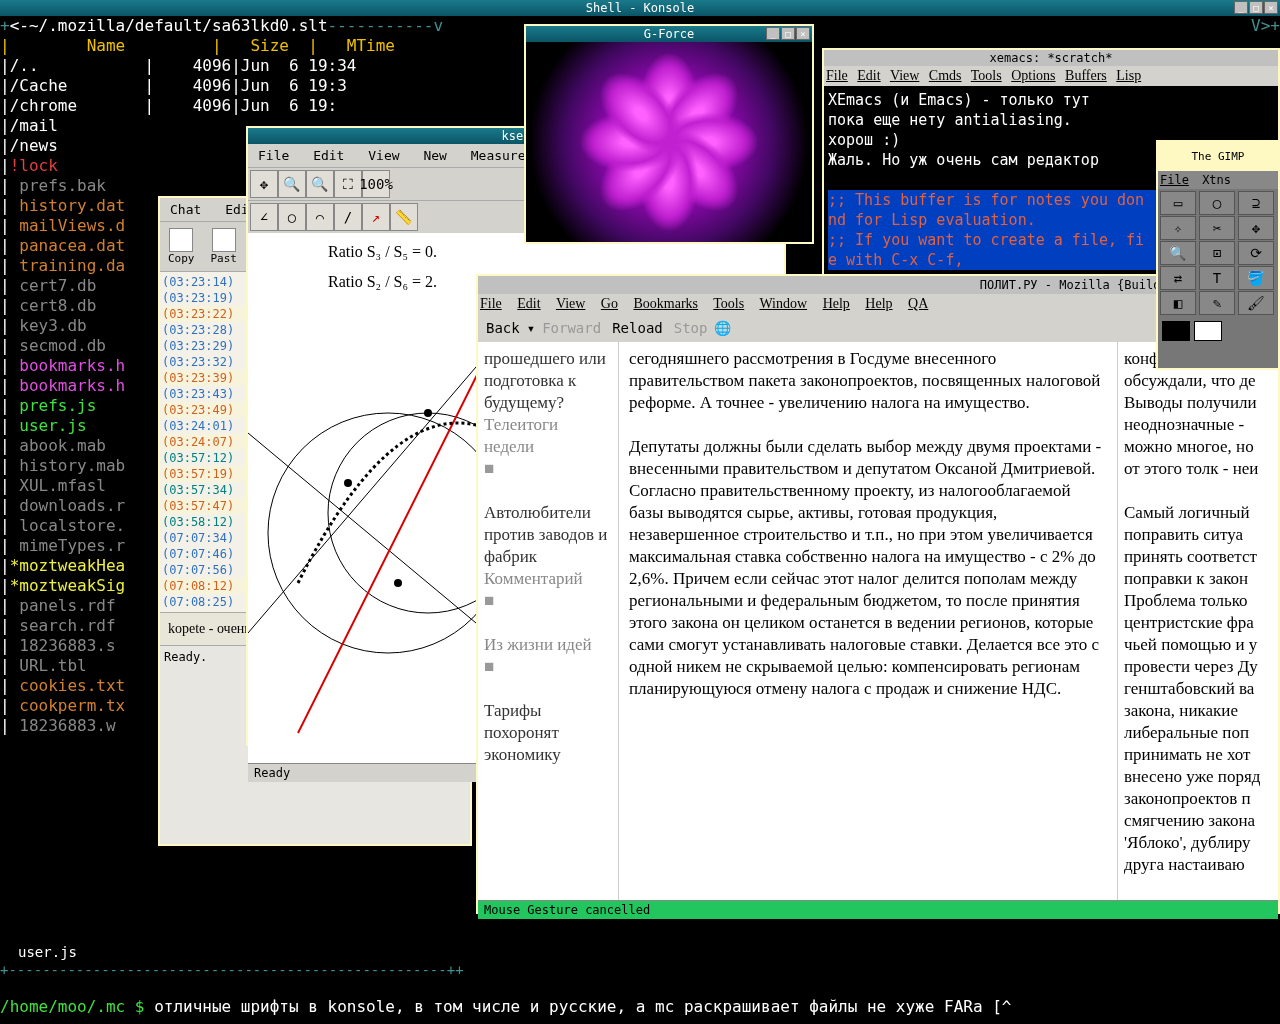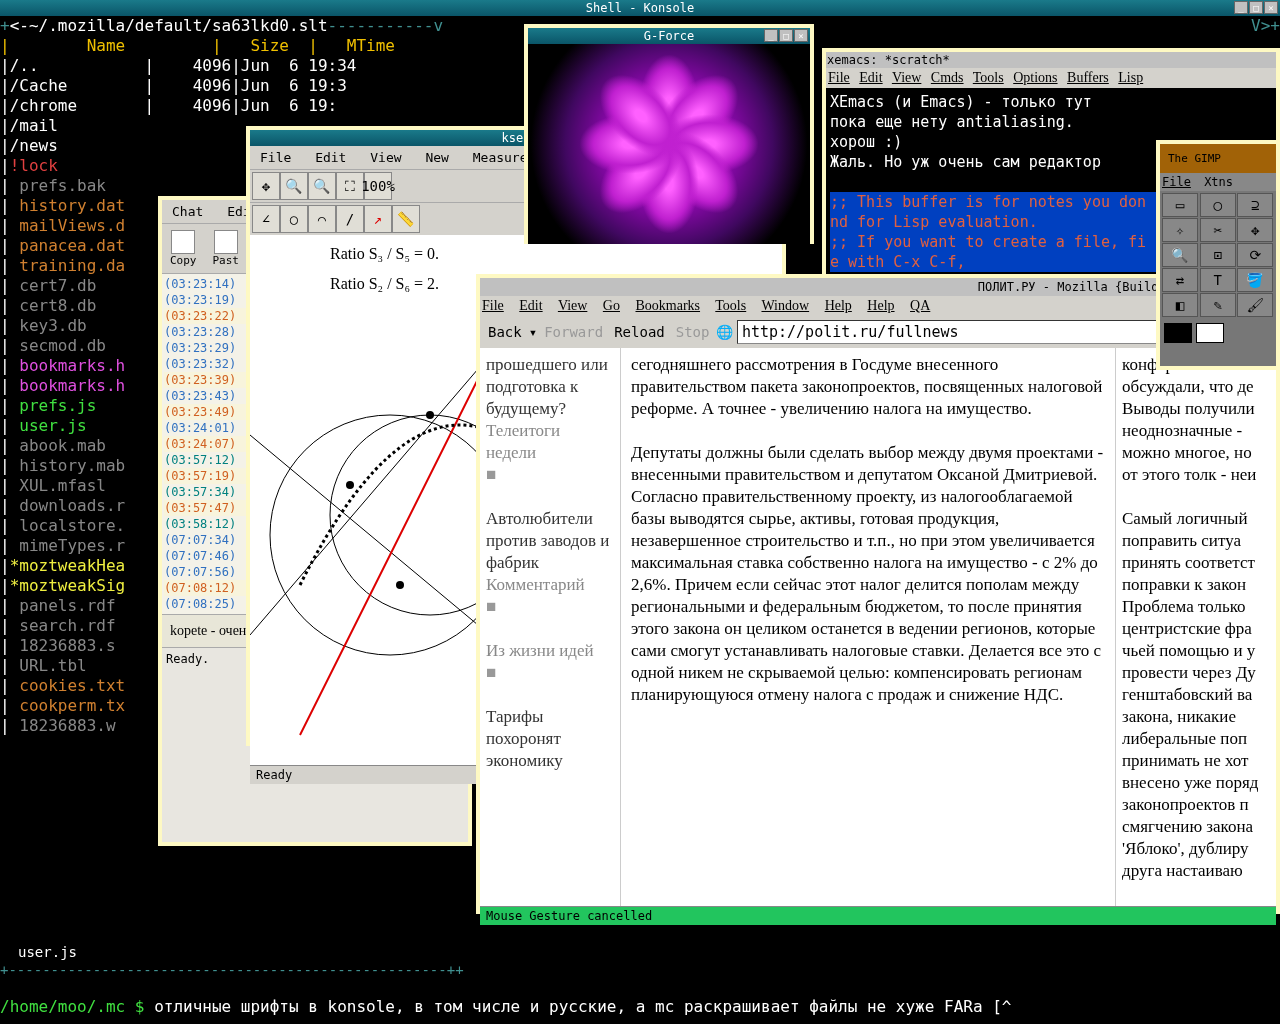--- a/index.html
+++ b/index.html
@@ -1,17 +1,17 @@
 <!DOCTYPE html>
 <html><head>
 <meta charset="utf-8">
 <style>
 *{margin:0;padding:0;box-sizing:border-box}
 body{width:1280px;height:1024px;background:#0a5568;position:relative;overflow:hidden;font-family:monospace;font-size:14px}
-.win{position:absolute;border:4px solid #fef9c3}
+.win{position:absolute;border:2px solid #fef9c3}
 .titlebar{background:linear-gradient(#1a7a8a,#0a5568);color:#fff;padding:2px 4px;font-size:12px;display:flex;align-items:center;justify-content:center;position:relative;height:16px}
 .winbtns{position:absolute;right:2px;top:1px;display:flex;gap:1px}
 .winbtn{width:14px;height:13px;background:#c0c0c0;border:1px solid #666;font-size:9px;display:flex;align-items:center;justify-content:center;cursor:pointer}
 
 
 #konsole{left:0;top:0;width:1280px;height:1024px;background:#000;border:none}
 #konsole .titlebar{background:linear-gradient(#1a7a8a,#0a5568)}
 .mc{color:#fff;font-family:monospace;font-size:16px;line-height:20px;padding:0}
 .mc-header{color:#409090}
 .mc-path{color:#fff;background:#000}
@@ -53,21 +53,21 @@
 .ksformula{position:absolute;font-family:serif;font-size:16px}
 .ksready{background:#d4d2cc;padding:2px 6px;font-size:12px;border-top:1px solid #888}
 
 
 #gforce{left:524px;top:24px;width:290px;height:220px;background:#000}
 .flower{width:100%;height:200px;background:radial-gradient(circle at 50% 50%,#ff20ff 0%,#d010d0 20%,#8008a0 40%,#400860 60%,#000 80%);position:relative}
 .petal{position:absolute;left:50%;top:50%;width:60px;height:100px;background:radial-gradient(ellipse,#ff60ff 10%,#c020d0 50%,transparent 70%);transform-origin:50% 90%;border-radius:50%}
 
 
 #xemacs{left:822px;top:48px;width:458px;height:240px;background:#000}
-.xetitle{background:#c0c0c0;color:#000;text-align:left;font-size:12px;padding:1px}
+.xetitle{background:#c0c0c0;color:#000;text-align:center;font-size:12px;padding:1px}
 .xemenu{background:#d4d2cc;padding:2px;font-size:14px;font-family:serif}
 .xemenu span{text-decoration:underline;cursor:pointer;margin-right:6px}
 .xetext{padding:4px;font-family:monospace;font-size:15px;line-height:20px}
 .xe-w{color:#fff}
 .xe-sel{background:#0040c0;color:#e06040}
 
 
 #mozilla{left:476px;top:274px;width:804px;height:640px;background:#e8e6e0}
 .moztitle{background:#c0c0c0;color:#000;text-align:right;font-size:12px;padding:2px}
 .mozmenu{background:#d4d2cc;padding:2px;font-size:14px;font-family:serif}
@@ -77,21 +77,21 @@
 .url{flex:1;background:#fff;border:1px inset #888;padding:2px 4px;font-family:monospace;font-size:15px}
 .mozcontent{background:#fff;height:558px;display:flex;font-family:Georgia,serif;font-size:17px;line-height:22px;overflow:hidden}
 .mozcol1{width:140px;padding:6px;color:#333}
 .mozcol1 .gray{color:#888}
 .mozcol2{flex:1;padding:6px 10px;border-left:1px solid #ccc;border-right:1px solid #ccc}
 .mozcol3{width:160px;padding:6px}
 .mozstatus{background:#22c55e;padding:2px 6px;font-size:12px;border-top:1px solid #888}
 
 
 #gimp{left:1156px;top:140px;width:124px;height:230px;background:#777}
-.gimptitle{background:#a16207;color:#000;font-size:11px;padding:8px}
+.gimptitle{background:#fef9c3;color:#000;text-align:center;font-size:11px;padding:8px}
 .gimpmenu{background:#888;padding:2px;font-size:12px;color:#000}
 .gimptools{display:grid;grid-template-columns:repeat(3,1fr);gap:1px;padding:2px;background:#777}
 .gt{width:36px;height:24px;background:#888;border:1px solid #555;display:flex;align-items:center;justify-content:center;cursor:pointer;font-size:14px}
 .gswatch{display:flex;padding:4px;gap:4px}
 .sw{width:28px;height:20px;border:1px solid #000}
 </style>
 </head>
 <body>
 
 <div id="konsole" class="win">
@@ -295,21 +295,20 @@
     <span>Help</span>
     <span>QA</span>
   </div>
   <div class="moznav">
     <span class="navbtn">Back</span>
     <span>▾</span>
     <span class="navbtn" style="color:#999">Forward</span>
     <span class="navbtn">Reload</span>
     <span class="navbtn" style="color:#999">Stop</span>
     <span>🌐</span>
-    <div class="url">http://polit.ru/fullnews</div>
   </div>
   <div class="mozcontent">
     <div class="mozcol1">
       <div>прошедшего или подготовка к будущему?</div>
       <div class="gray">Телеитоги недели</div>
       <div style="color:#999">■</div>
       <br>
       <div>Автолюбители против заводов и фабрик</div>
       <div class="gray">Комментарий</div>
       <div style="color:#999">■</div>

